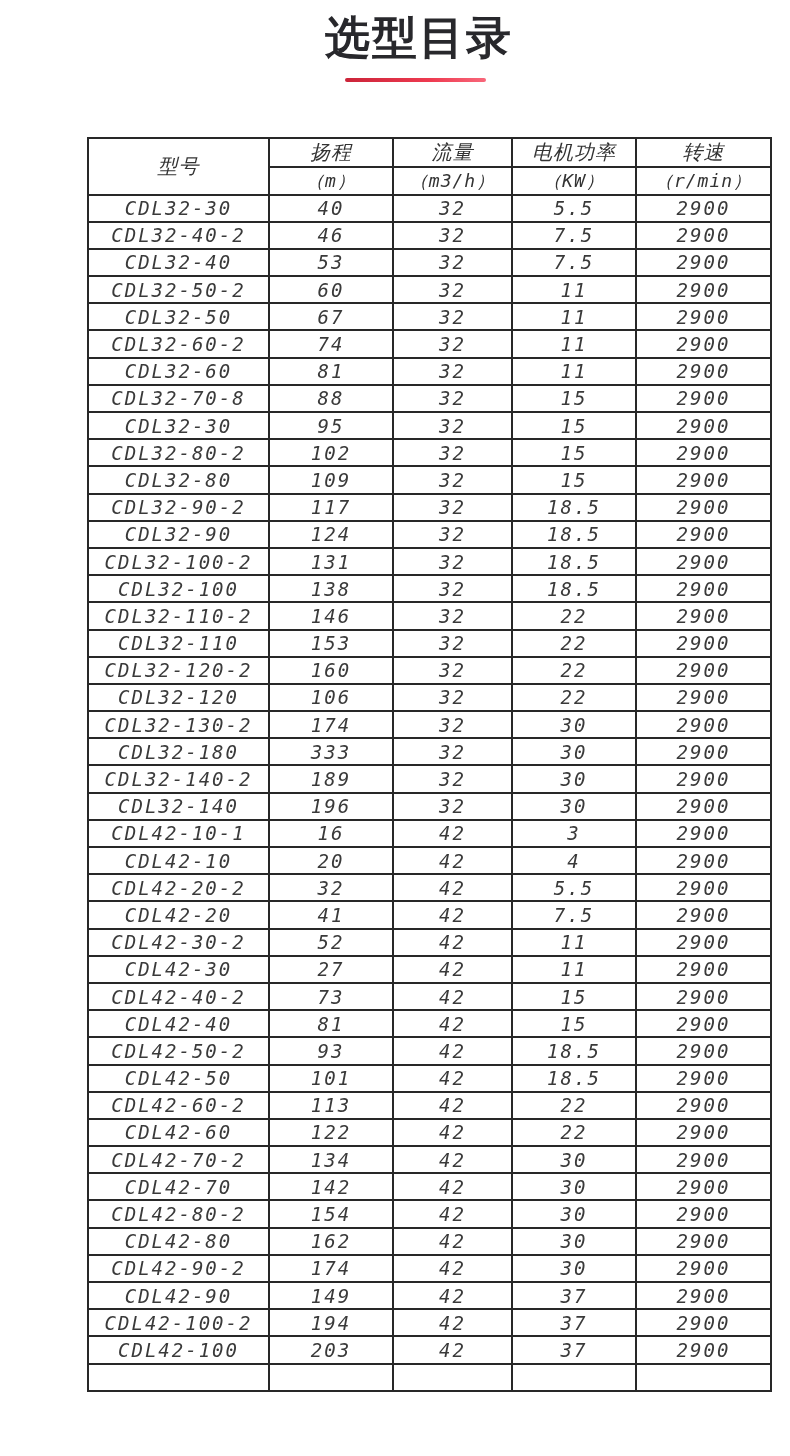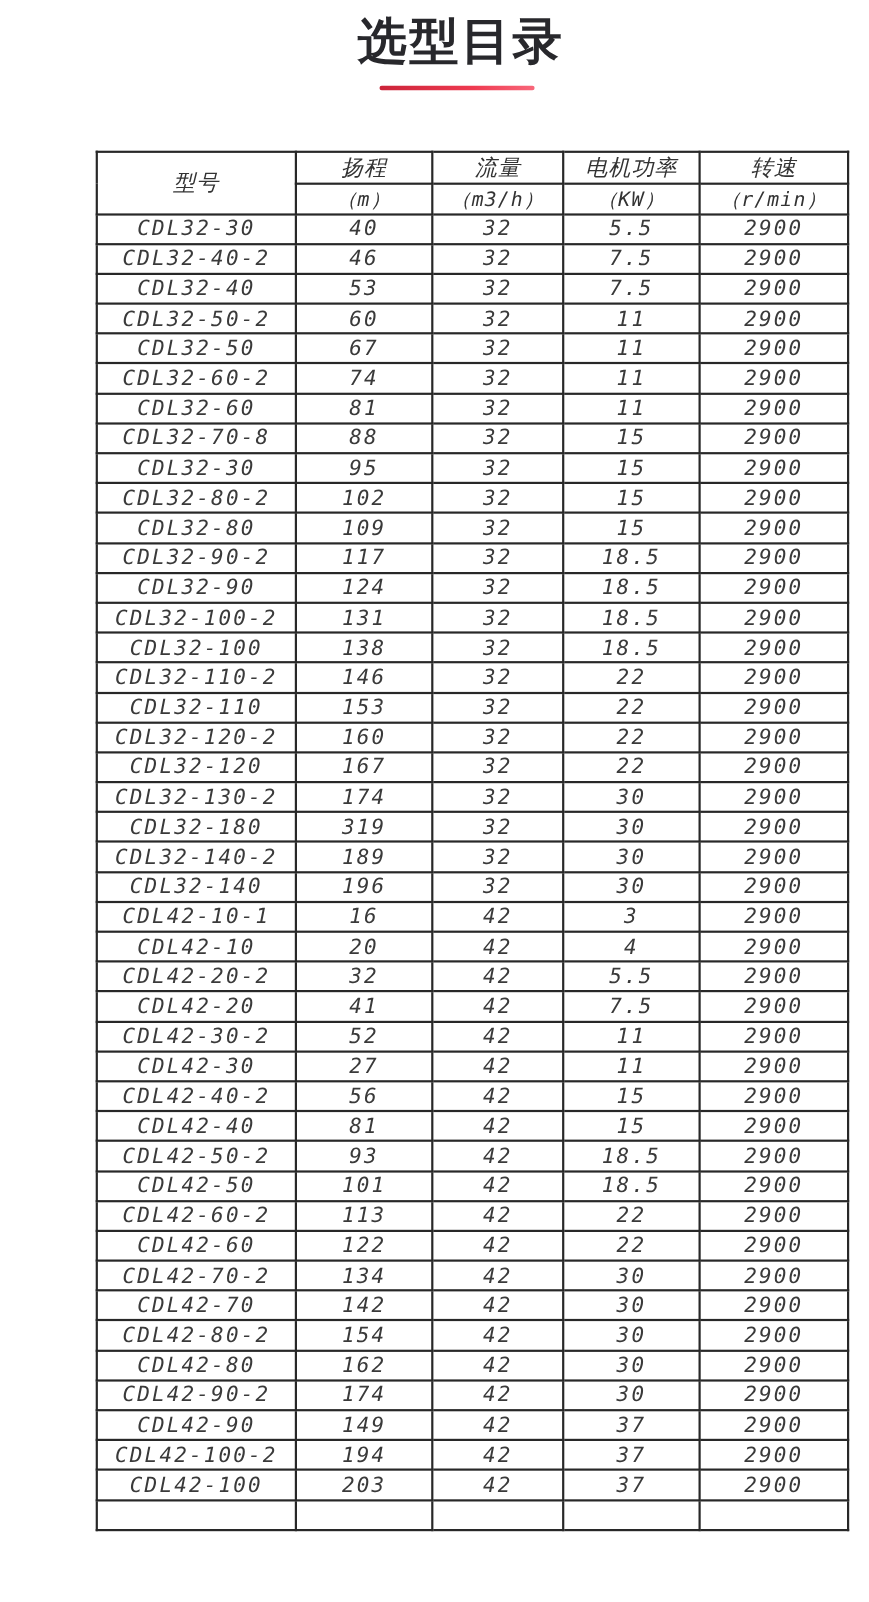--- a/index.html
+++ b/index.html
@@ -228,35 +228,35 @@
     </tr>
         <tr>
       <td>CDL32-120-2</td>
       <td>160</td>
       <td>32</td>
       <td>22</td>
       <td>2900</td>
     </tr>
         <tr>
       <td>CDL32-120</td>
-      <td>167</td>
+      <td>106</td>
       <td>32</td>
       <td>22</td>
       <td>2900</td>
     </tr>
         <tr>
       <td>CDL32-130-2</td>
       <td>174</td>
       <td>32</td>
       <td>30</td>
       <td>2900</td>
     </tr>
         <tr>
       <td>CDL32-180</td>
-      <td>319</td>
+      <td>333</td>
       <td>32</td>
       <td>30</td>
       <td>2900</td>
     </tr>
         <tr>
       <td>CDL32-140-2</td>
       <td>189</td>
       <td>32</td>
       <td>30</td>
       <td>2900</td>
@@ -305,21 +305,21 @@
     </tr>
         <tr>
       <td>CDL42-30</td>
       <td>27</td>
       <td>42</td>
       <td>11</td>
       <td>2900</td>
     </tr>
         <tr>
       <td>CDL42-40-2</td>
-      <td>56</td>
+      <td>73</td>
       <td>42</td>
       <td>15</td>
       <td>2900</td>
     </tr>
         <tr>
       <td>CDL42-40</td>
       <td>81</td>
       <td>42</td>
       <td>15</td>
       <td>2900</td>

